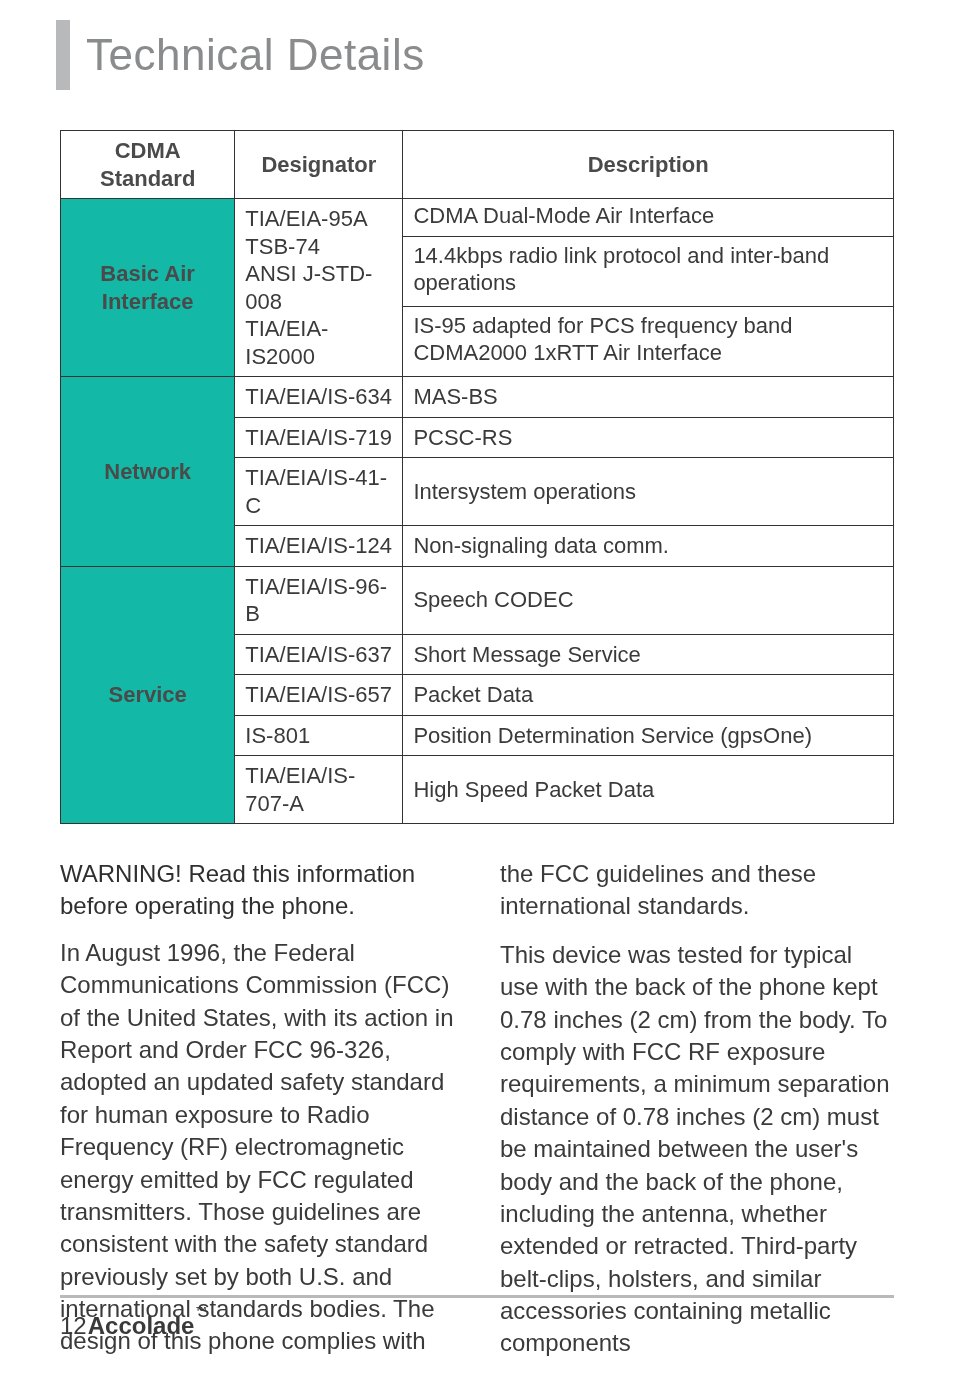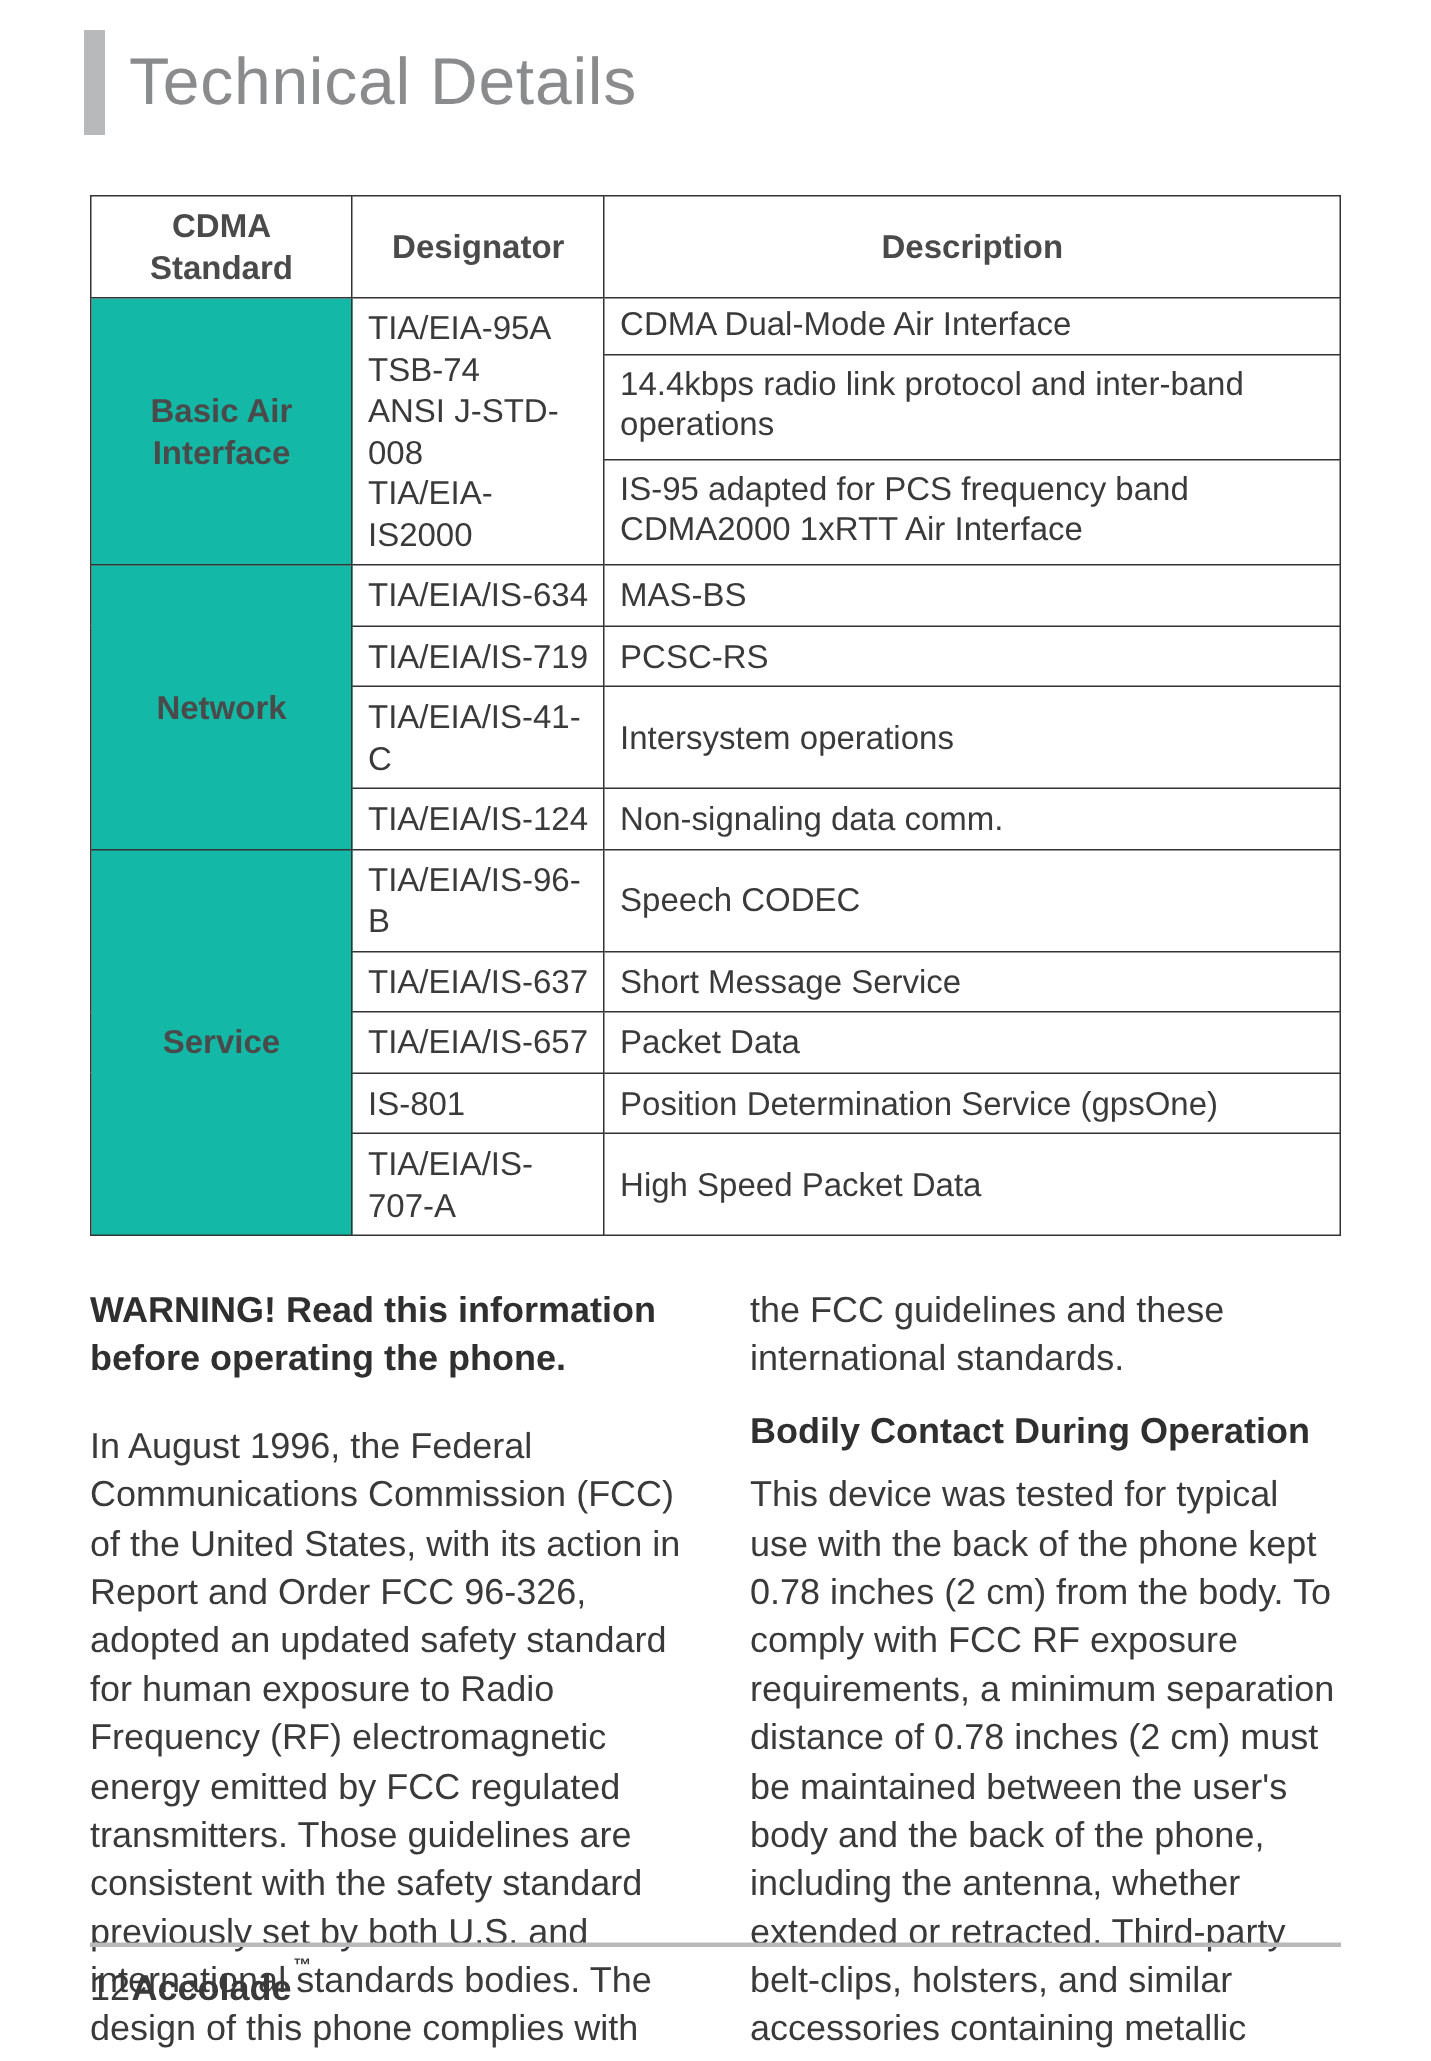--- a/index.html
+++ b/index.html
@@ -68,22 +68,22 @@
     flex: 1;
     font-size: 24px;
     line-height: 1.35;
   }
   .h-bold {
     font-weight: 600;
     margin-bottom: 10px;
     color: #2f2f2f;
   }
   .h-sub {
-    font-weight: 700;
-    margin-bottom: 26px;
+    font-weight: 400;
+    margin-bottom: 14px;
     color: #2f2f2f;
   }
   .para { margin-bottom: 16px; }
 
   .footer {
     position: absolute;
     left: 60px;
     right: 60px;
     bottom: 34px;
   }
@@ -187,21 +187,20 @@
 </table>
 </div>
 
 <div class="columns">
   <div class="col">
     <div class="h-sub">WARNING! Read this information before operating the phone.</div>
     <div class="para">In August 1996, the Federal Communications Commission (FCC) of the United States, with its action in Report and Order FCC 96-326, adopted an updated safety standard for human exposure to Radio Frequency (RF) electromagnetic energy emitted by FCC regulated transmitters. Those guidelines are consistent with the safety standard previously set by both U.S. and international standards bodies. The design of this phone complies with</div>
   </div>
   <div class="col">
     <div class="para">the FCC guidelines and these international standards.</div>
-    <div class="h-bold">Bodily Contact During Operation</div>
     <div class="para">This device was tested for typical use with the back of the phone kept 0.78 inches (2 cm) from the body. To comply with FCC RF exposure requirements, a minimum separation distance of 0.78 inches (2 cm) must be maintained between the user's body and the back of the phone, including the antenna, whether extended or retracted. Third-party belt-clips, holsters, and similar accessories containing metallic components</div>
   </div>
 </div>
 
 <div class="footer">
   <div class="footer-rule"></div>
   <div class="footer-line">
     <span>12</span>
     <span class="brand">
       <span>Accolade</span><sup>™</sup>

